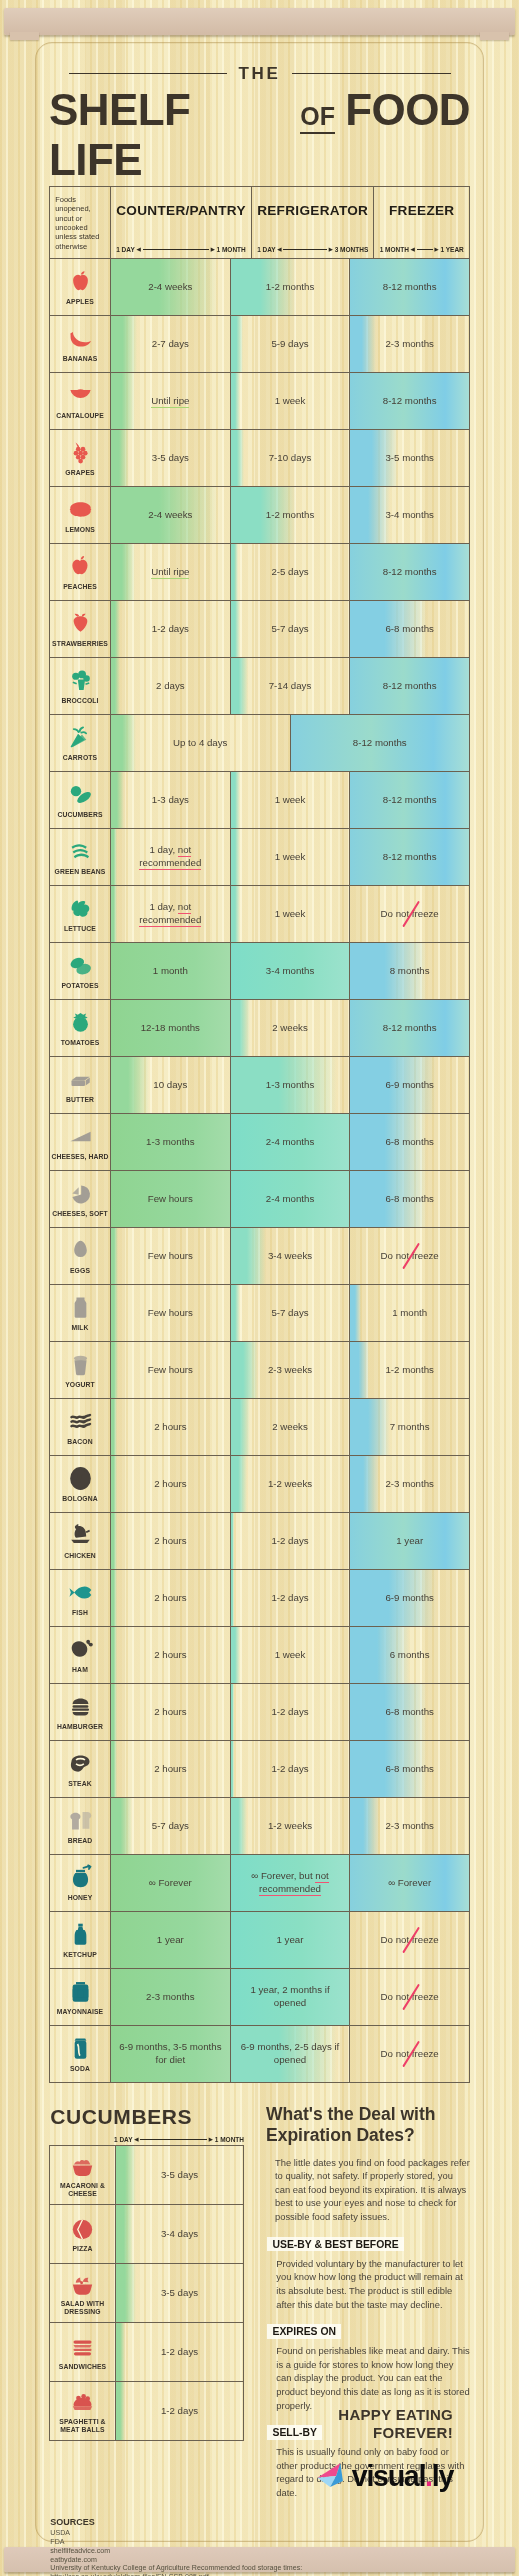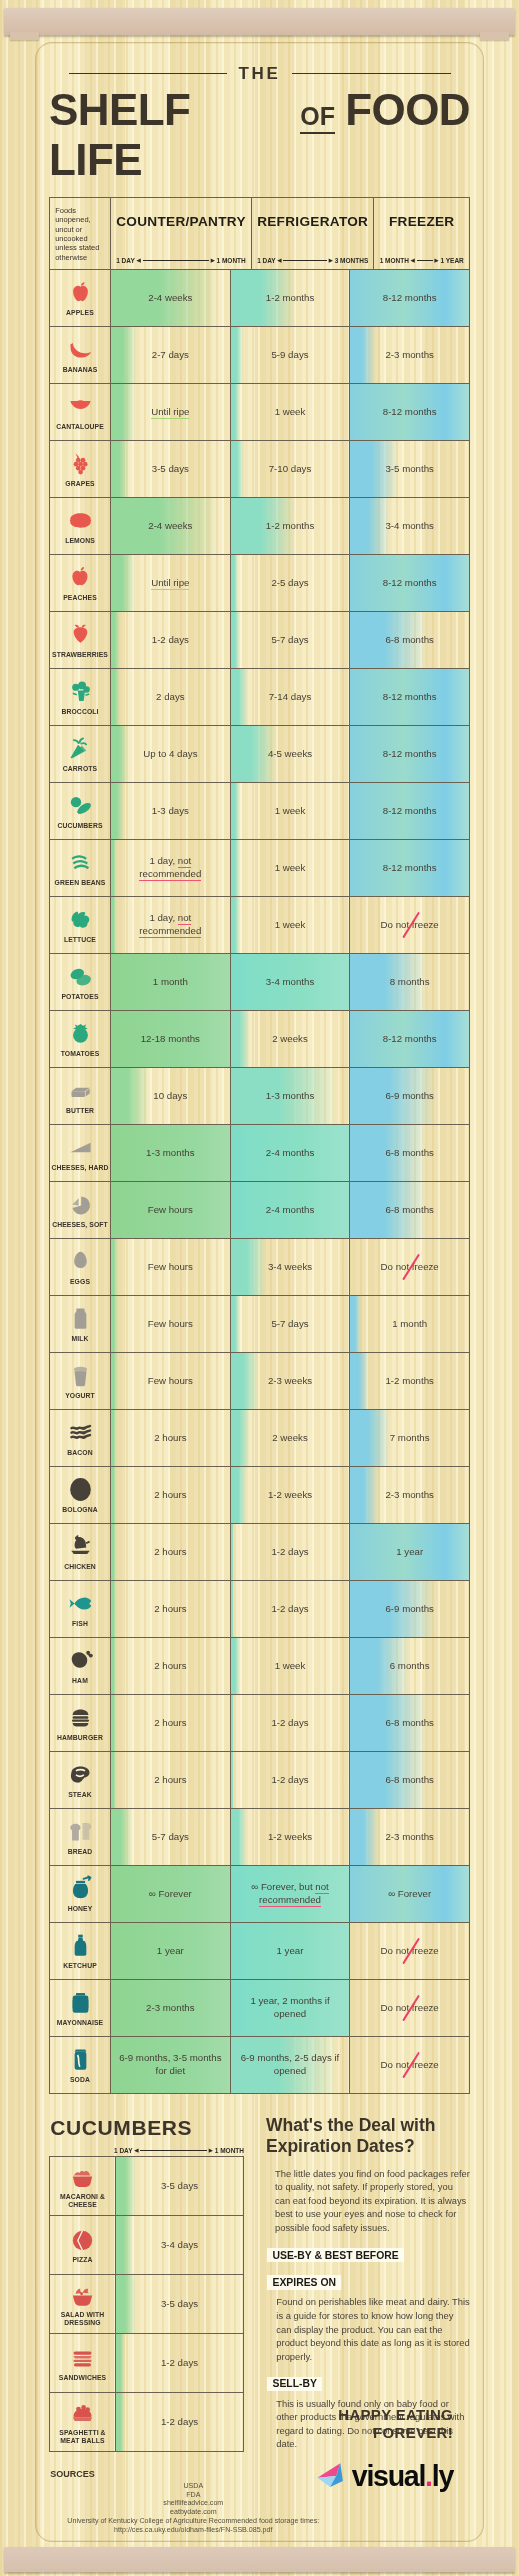--- a/index.html
+++ b/index.html
@@ -25,21 +25,21 @@
     padding:15.6px 13px 0 13px;box-sizing:border-box;
   }
   
   .the-row{display:flex;align-items:center;gap:11.7px;margin:5.2px 19.5px 0 19.5px;color:#3d352a;}
   .the-row .rule{flex:1;border-top:1.9px solid #3d352a;}
   .the-row .the{font-size:17px;font-weight:bold;letter-spacing:2.6px;}
   .big-title{display:flex;justify-content:center;align-items:baseline;gap:10.4px;color:#3d352a;margin-top:1.3px;}
   .big-title .word{font-size:44px;font-weight:bold;letter-spacing:-0.6px;}
   .big-title .of{font-size:25px;font-weight:bold;border-bottom:2.6px solid #3d352a;padding-bottom:1.3px;}
   
-  .ftable{margin-top:12px;border:1.3px solid #6b6150;}
+  .ftable{margin-top:1px;border:1.3px solid #6b6150;}
   .hrow{display:flex;height:71px;border-bottom:0.6px solid #6b6150;}
   .hcell{border-left:0.6px solid #6b6150;display:flex;flex-direction:column;justify-content:space-between;padding:6.5px 5.2px 5.2px;box-sizing:border-box;}
   .hcell:first-child{border-left:none;}
   .note-cell{width:60px;flex:none;font-size:7.5px;color:#3c352b;line-height:1.25;padding-top:7.8px;}
   .colcell{flex:1;}
   .col-title{font-size:13.6px;font-weight:bold;color:#221e17;text-align:center;letter-spacing:0.3px;margin-top:9px;}
   .scale{display:flex;align-items:center;gap:1.9px;font-size:6.5px;font-weight:bold;color:#2f2a21;white-space:nowrap;}
   .scale .line{flex:1;border-top:1.3px solid #2f2a21;}
   .scale .arr{font-size:5.2px;line-height:1;}
   .frow{display:flex;height:56px;border-bottom:0.6px solid #6b6150;}
@@ -74,21 +74,21 @@
   .lo-label{width:65px;flex:none;display:flex;flex-direction:column;align-items:center;justify-content:center;gap:2.6px;padding:2.6px;box-sizing:border-box;}
   .expiration{flex:1;padding-top:1.3px;}
   .exp-title{font-size:17.5px;font-weight:bold;color:#3d352a;line-height:1.18;max-width:214px;}
   .exp-intro{font-size:9.4px;color:#4a443a;line-height:1.45;margin:10.4px 0 0 9px;}
   .exp-item{margin:13px 0 0 1.3px;}
   .exp-h{display:inline-block;font-size:10.4px;font-weight:bold;color:#1c1812;background:rgba(255,255,250,.82);padding:1.9px 5.2px;}
   .exp-b{font-size:9.4px;color:#4a443a;line-height:1.45;margin:5.2px 0 0 9px;}
   
   .sources{margin:17px 0 0 1.3px;color:#55503f;width:286px;}
   .src-h{font-size:9px;font-weight:bold;color:#3d362a;margin-bottom:2.6px;}
-  .src-line{font-size:7.1px;line-height:8.8px;text-align:center;}
+  .src-line{font-size:7.1px;line-height:8.8px;}
   
   .footer-right{position:absolute;right:30px;bottom:48px;text-align:right;}
   .tagline{font-size:15px;font-weight:bold;color:#3d352a;line-height:1.2;letter-spacing:0.3px;}
   .brand{display:flex;align-items:center;justify-content:flex-end;gap:3.9px;margin-top:17px;}
   .brand-text{font-size:28.6px;font-weight:bold;color:#0d0d0d;letter-spacing:-1.3px;}
   .brand-dot{color:#e9257f;}
   .gem{width:34px;height:34px;}
 </style>
 </head>
 <body>
@@ -328,24 +328,20 @@
             <svg viewBox="0 0 24 24" class="icon cat-vegetable">
               <path d="M9.8 8.6L3.4 19.7c-.4.6.3 1.3.9 1L15.5 14z"></path>
               <path d="M13.3 9.4l-8.6 10c-.4.5.2 1.2.8.9l11.6-6.2z" opacity=".75"></path>
               <path d="M10.2 7.2C9.7 5.6 8.1 4.5 6 4.5M11.3 6.7c0-1.6 1-3.1 3-3.6M12.8 7.6c1.5-.6 3.1-.3 4.2.7" stroke="currentColor" stroke-width="1.6" fill="none" stroke-linecap="round"></path>
             </svg>
             <div class="food-name">CARROTS</div>
           </div>
           <div class="cell">
             <div class="fill fill-counter" style="width: 14%;"></div>
             <span class="cell-text">Up to 4 days</span>
-          </div>
-          <div class="cell">
-            <div class="fill fill-fridge" style="width: 38%;"></div>
-            <span class="cell-text">4-5 weeks</span>
           </div>
           <div class="cell">
             <div class="fill fill-freezer solid" style="width: 100%;"></div>
             <span class="cell-text">8-12 months</span>
           </div>
         </div>
         <div class="frow">
           <div class="label-cell">
             <svg viewBox="0 0 24 24" class="icon cat-vegetable">
               <circle cx="8" cy="9" r="4.6"></circle>
@@ -928,20 +924,21 @@
             </div>
           </div>
         </div>
     </div>
 
     <div class="expiration">
       <div class="exp-title">What's the Deal with Expiration Dates?</div>
       <div class="exp-intro">The little dates you find on food packages refer to quality, not safety. If properly stored, you can eat food beyond its expiration. It is always best to use your eyes and nose to check for possible food safety issues.</div>
       <div class="exp-item">
         <span class="exp-h">USE-BY &amp; BEST BEFORE</span>
+        <div class="exp-b">Provided voluntary by the manufacturer to let you know how long the product will remain at its absolute best. The product is still edible after this date but the taste may decline.</div>
       </div>
       <div class="exp-item">
         <span class="exp-h">EXPIRES ON</span>
         <div class="exp-b">Found on perishables like meat and dairy. This is a guide for stores to know how long they can display the product. You can eat the product beyond this date as long as it is stored properly.</div>
       </div>
       <div class="exp-item">
         <span class="exp-h">SELL-BY</span>
         <div class="exp-b">This is usually found only on baby food or other products the government regulates with regard to dating. Do not consume past this date.</div>
       </div>
     </div>

